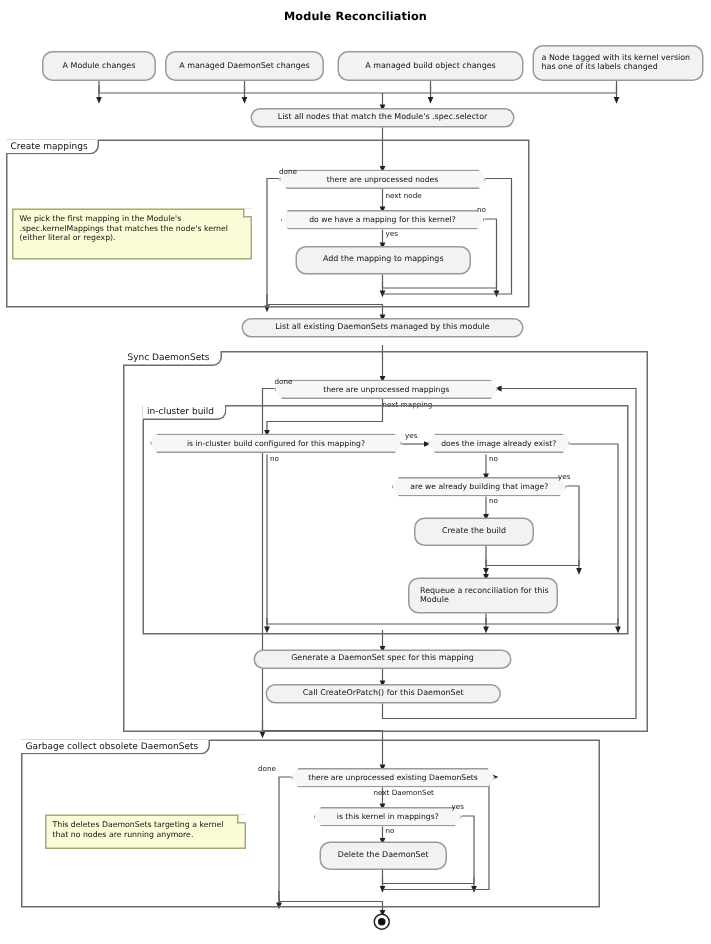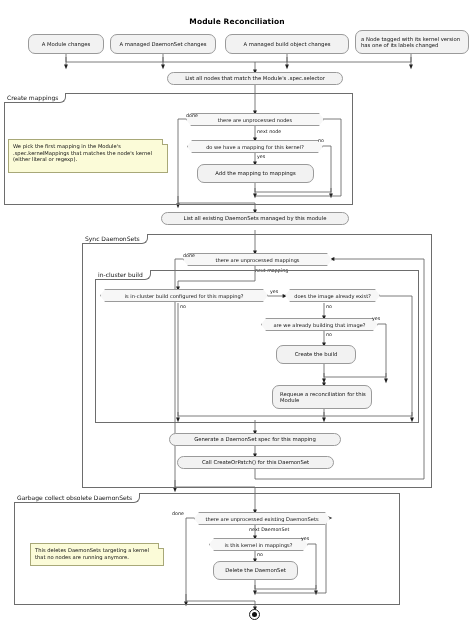--- a/index.html
+++ b/index.html
@@ -5,21 +5,21 @@
   html,body{margin:0;padding:0;background:#ffffff;}
   body{
     width:474px;height:629px;position:relative;overflow:hidden;
     font-family:"DejaVu Sans","Liberation Sans",sans-serif;
     color:#000000;
   }
   #stage{position:absolute;left:0;top:0;width:474px;height:629px;}
   svg#wire{position:absolute;left:0;top:0;width:474px;height:629px;pointer-events:none;}
 
   .ttl{
-    position:absolute;left:0;top:17px;width:474px;text-align:center;
+    position:absolute;left:0;top:6px;width:474px;text-align:center;
     font-size:7.5px;font-weight:bold;letter-spacing:.1px;
   }
 
   
   .act{
     position:absolute;box-sizing:border-box;
     background:#f2f2f2;border:.7px solid #9a9a9a;border-radius:7px;
     font-size:5.3px;line-height:6.4px;color:#111;
     display:flex;align-items:center;justify-content:center;
     text-align:center;padding:2px 5px;white-space:nowrap;

